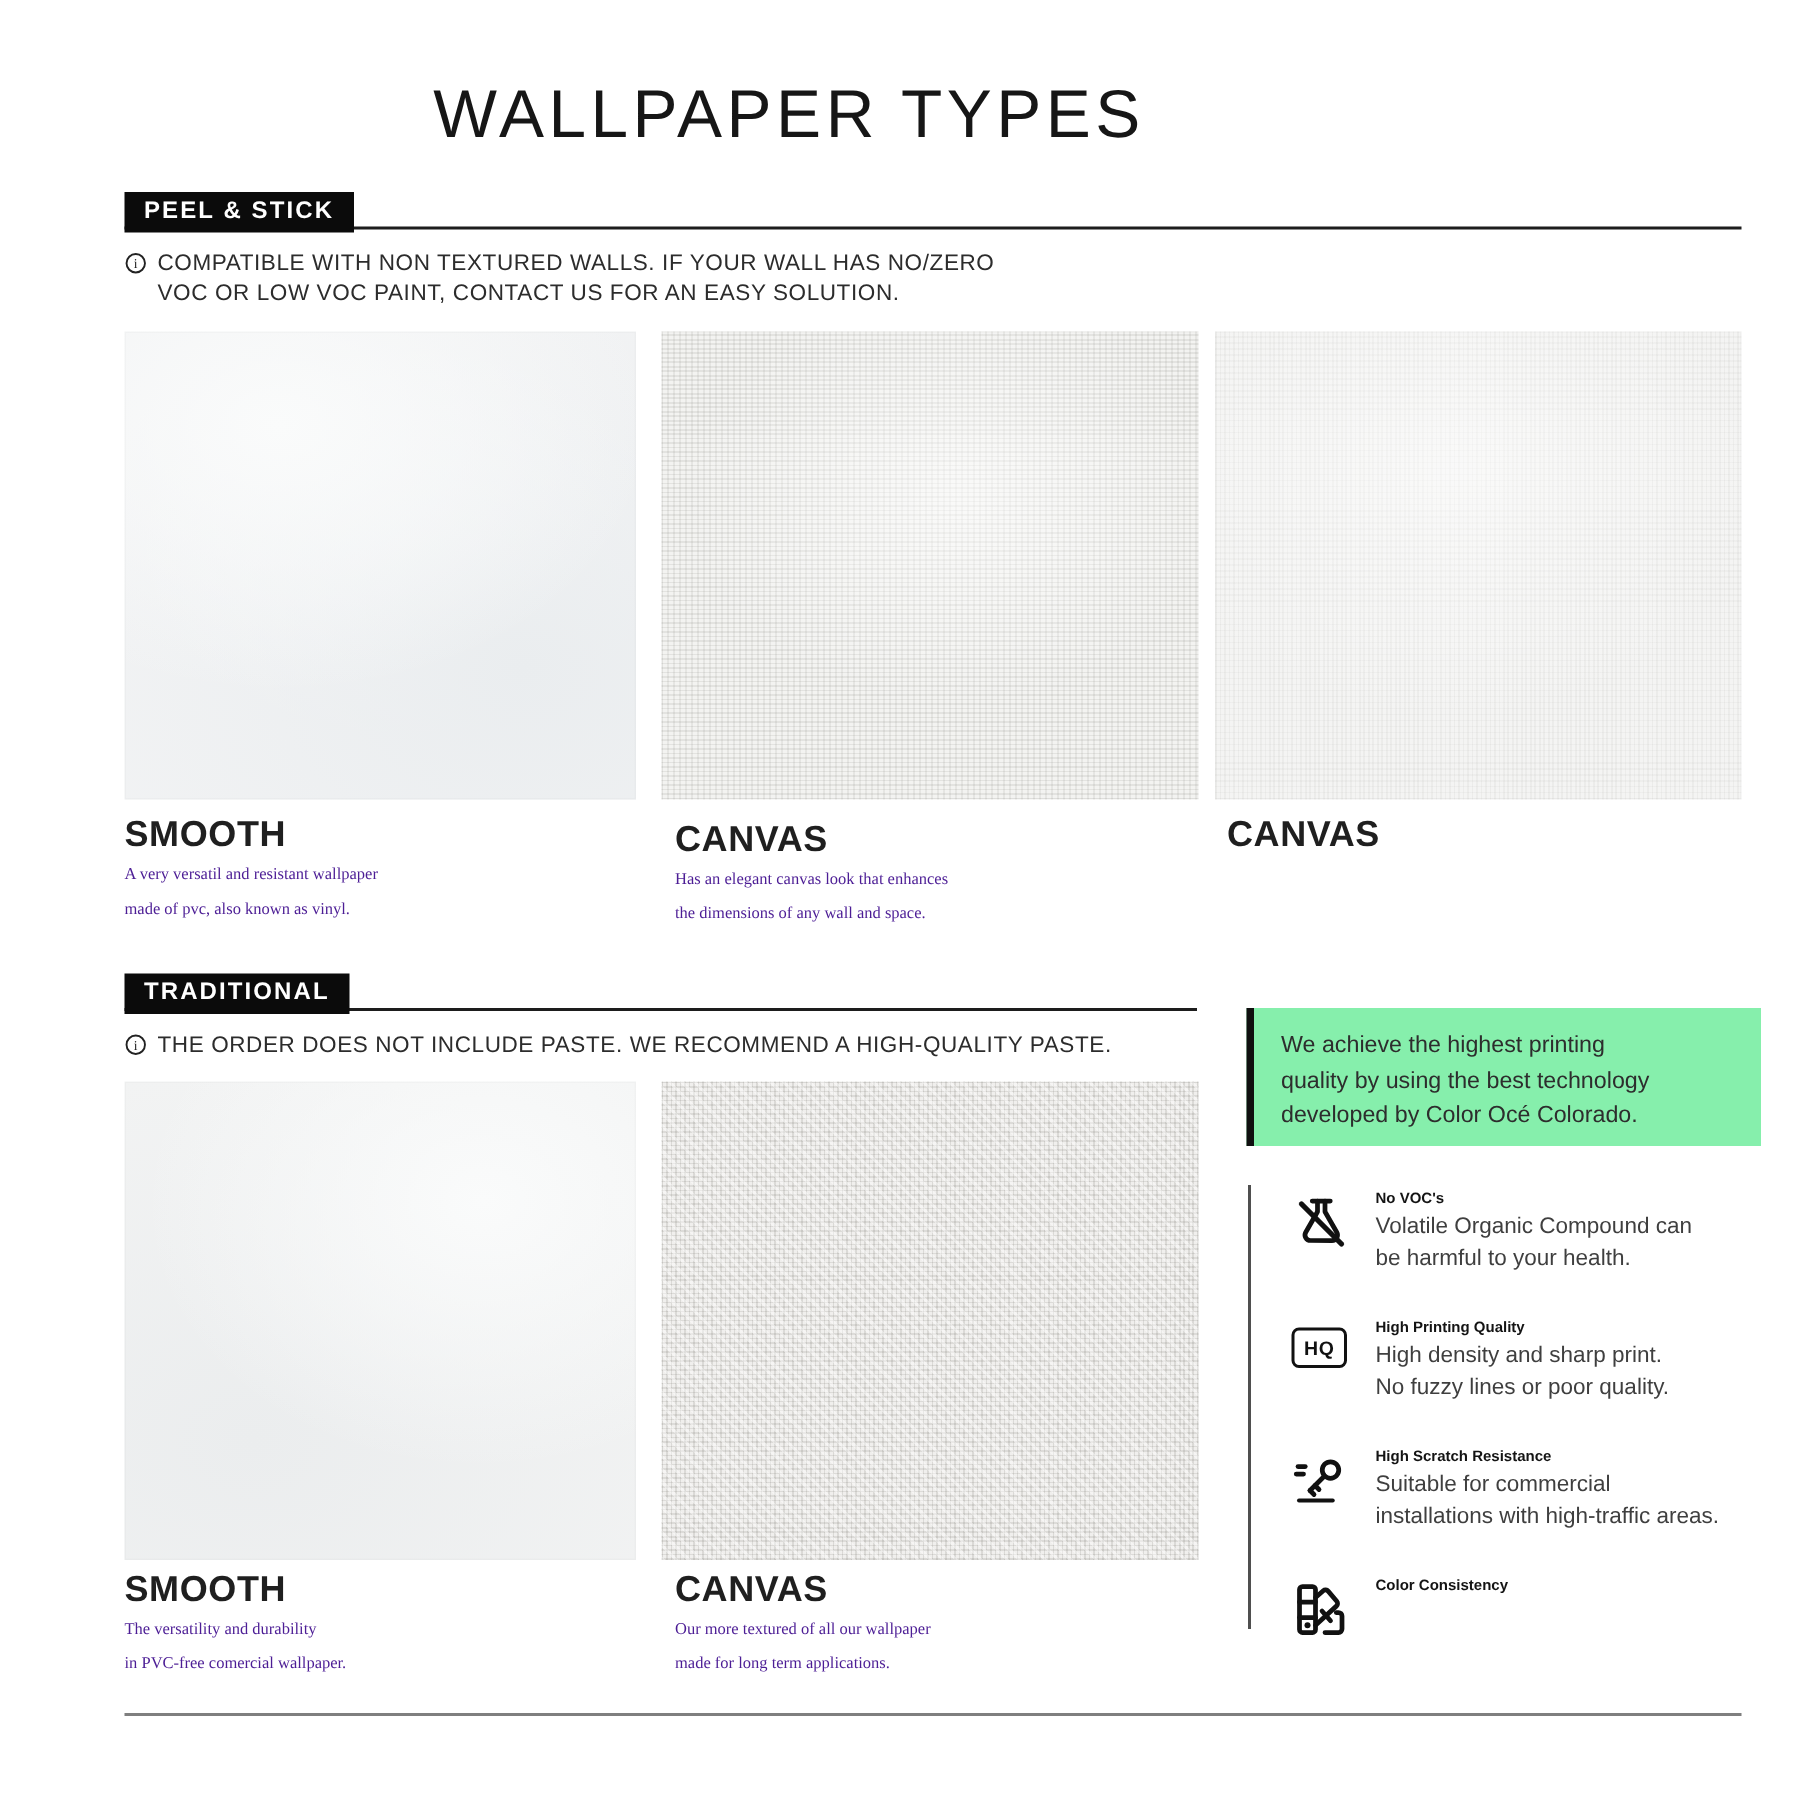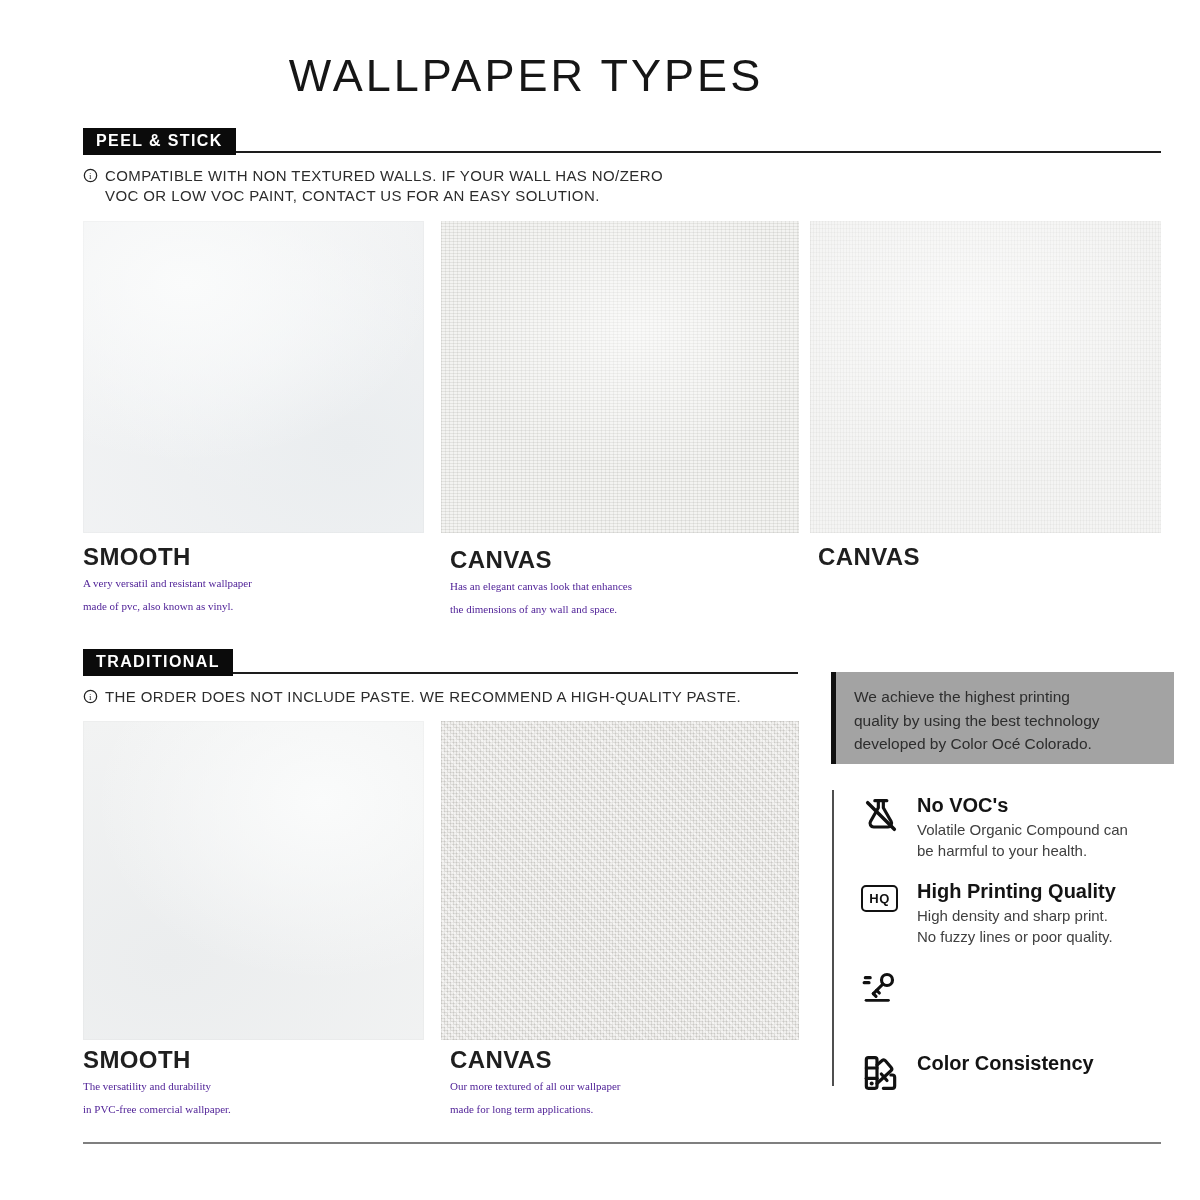--- a/index.html
+++ b/index.html
@@ -64,28 +64,28 @@
       repeating-linear-gradient(45deg, rgba(255,255,255,.4) 0 2px, transparent 2px 6px),
       repeating-linear-gradient(90deg, rgba(108,106,98,.16) 0 1px, transparent 1px 3px),
       repeating-linear-gradient(0deg, rgba(108,106,98,.15) 0 1px, transparent 1px 3px);
   }
   .sw-title{font-size:24px;font-weight:700;letter-spacing:.4px;color:#1f1f1f;white-space:nowrap;}
   .sw-desc{font-size:11px;color:#4c1d95;line-height:23px;white-space:nowrap;font-family:Liberation Serif, serif;}
 
   
   .quality-box{
     left:805px;top:672px;width:320px;height:79px;
-    background:#a3a3a3;border-left:5px solid #101010;
+    background:#86efac;border-left:5px solid #101010;
     padding:13px 0 0 18px;font-size:15.5px;color:#2d2d2d;line-height:23.5px;
   }
   .quality-box div{white-space:nowrap;}
   .features{left:806px;top:790px;width:334px;height:296px;border-left:2px solid #4f4f4f;}
   .feat{position:absolute;left:27px;display:flex;gap:14px;width:300px;}
   .feat-icon{flex:0 0 42px;display:flex;align-items:flex-start;padding-top:1px;}
-  .feat-title{font-size:20px;font-weight:700;color:#141414;margin-bottom:3px;white-space:nowrap;}
+  .feat-title{font-size:10px;font-weight:700;color:#141414;margin-bottom:3px;white-space:nowrap;}
   .feat-desc{font-size:15px;color:#3f3f3f;line-height:20.5px;white-space:nowrap;}
   .hq-badge{
     width:33px;height:23px;border:2.6px solid #111;border-radius:5px;
     display:flex;align-items:center;justify-content:center;
     font-size:13px;font-weight:800;letter-spacing:.5px;color:#111;margin-top:4px;
   }
   svg.ic{stroke:#111;fill:none;stroke-width:1.9;stroke-linecap:round;stroke-linejoin:round;}
 </style>
 </head>
 <body>
@@ -203,20 +203,27 @@
         <svg class="ic" width="40" height="40" viewBox="0 0 24 24">
           <circle cx="15.6" cy="7.8" r="3.3"></circle>
           <path d="M13.2 10.2 7.4 16"></path>
           <path d="m9.4 14 1.6 1.6"></path>
           <path d="m7.4 16 1.6 1.6"></path>
           <path d="M2.6 6.4h2.9"></path>
           <path d="M1.9 9.4h2.9"></path>
           <path d="M3 20h13.5" stroke-width="1.6"></path>
         </svg>
       </div>
+      <div>
+        <div class="feat-title">High Scratch Resistance</div>
+        <div class="feat-desc">
+          <div>Suitable for commercial</div>
+          <div>installations with high-traffic areas.</div>
+        </div>
+      </div>
     </div>
 
     <div class="feat" style="top:262px;">
       <div class="feat-icon">
         <svg class="ic" width="40" height="40" viewBox="0 0 24 24">
           <rect x="3.2" y="2.8" width="6.4" height="18.4" rx="1.2"></rect>
           <path d="M3.2 9h6.4"></path>
           <path d="M3.2 15.2h6.4"></path>
           <path d="M6.4 18.3h.01" stroke-width="2.4"></path>
           <path d="m9.6 7.2 3.1-2.7a1.4 1.4 0 0 1 1.95.15l3.45 4.05a1.4 1.4 0 0 1-.15 1.95L9.6 18.3"></path>

